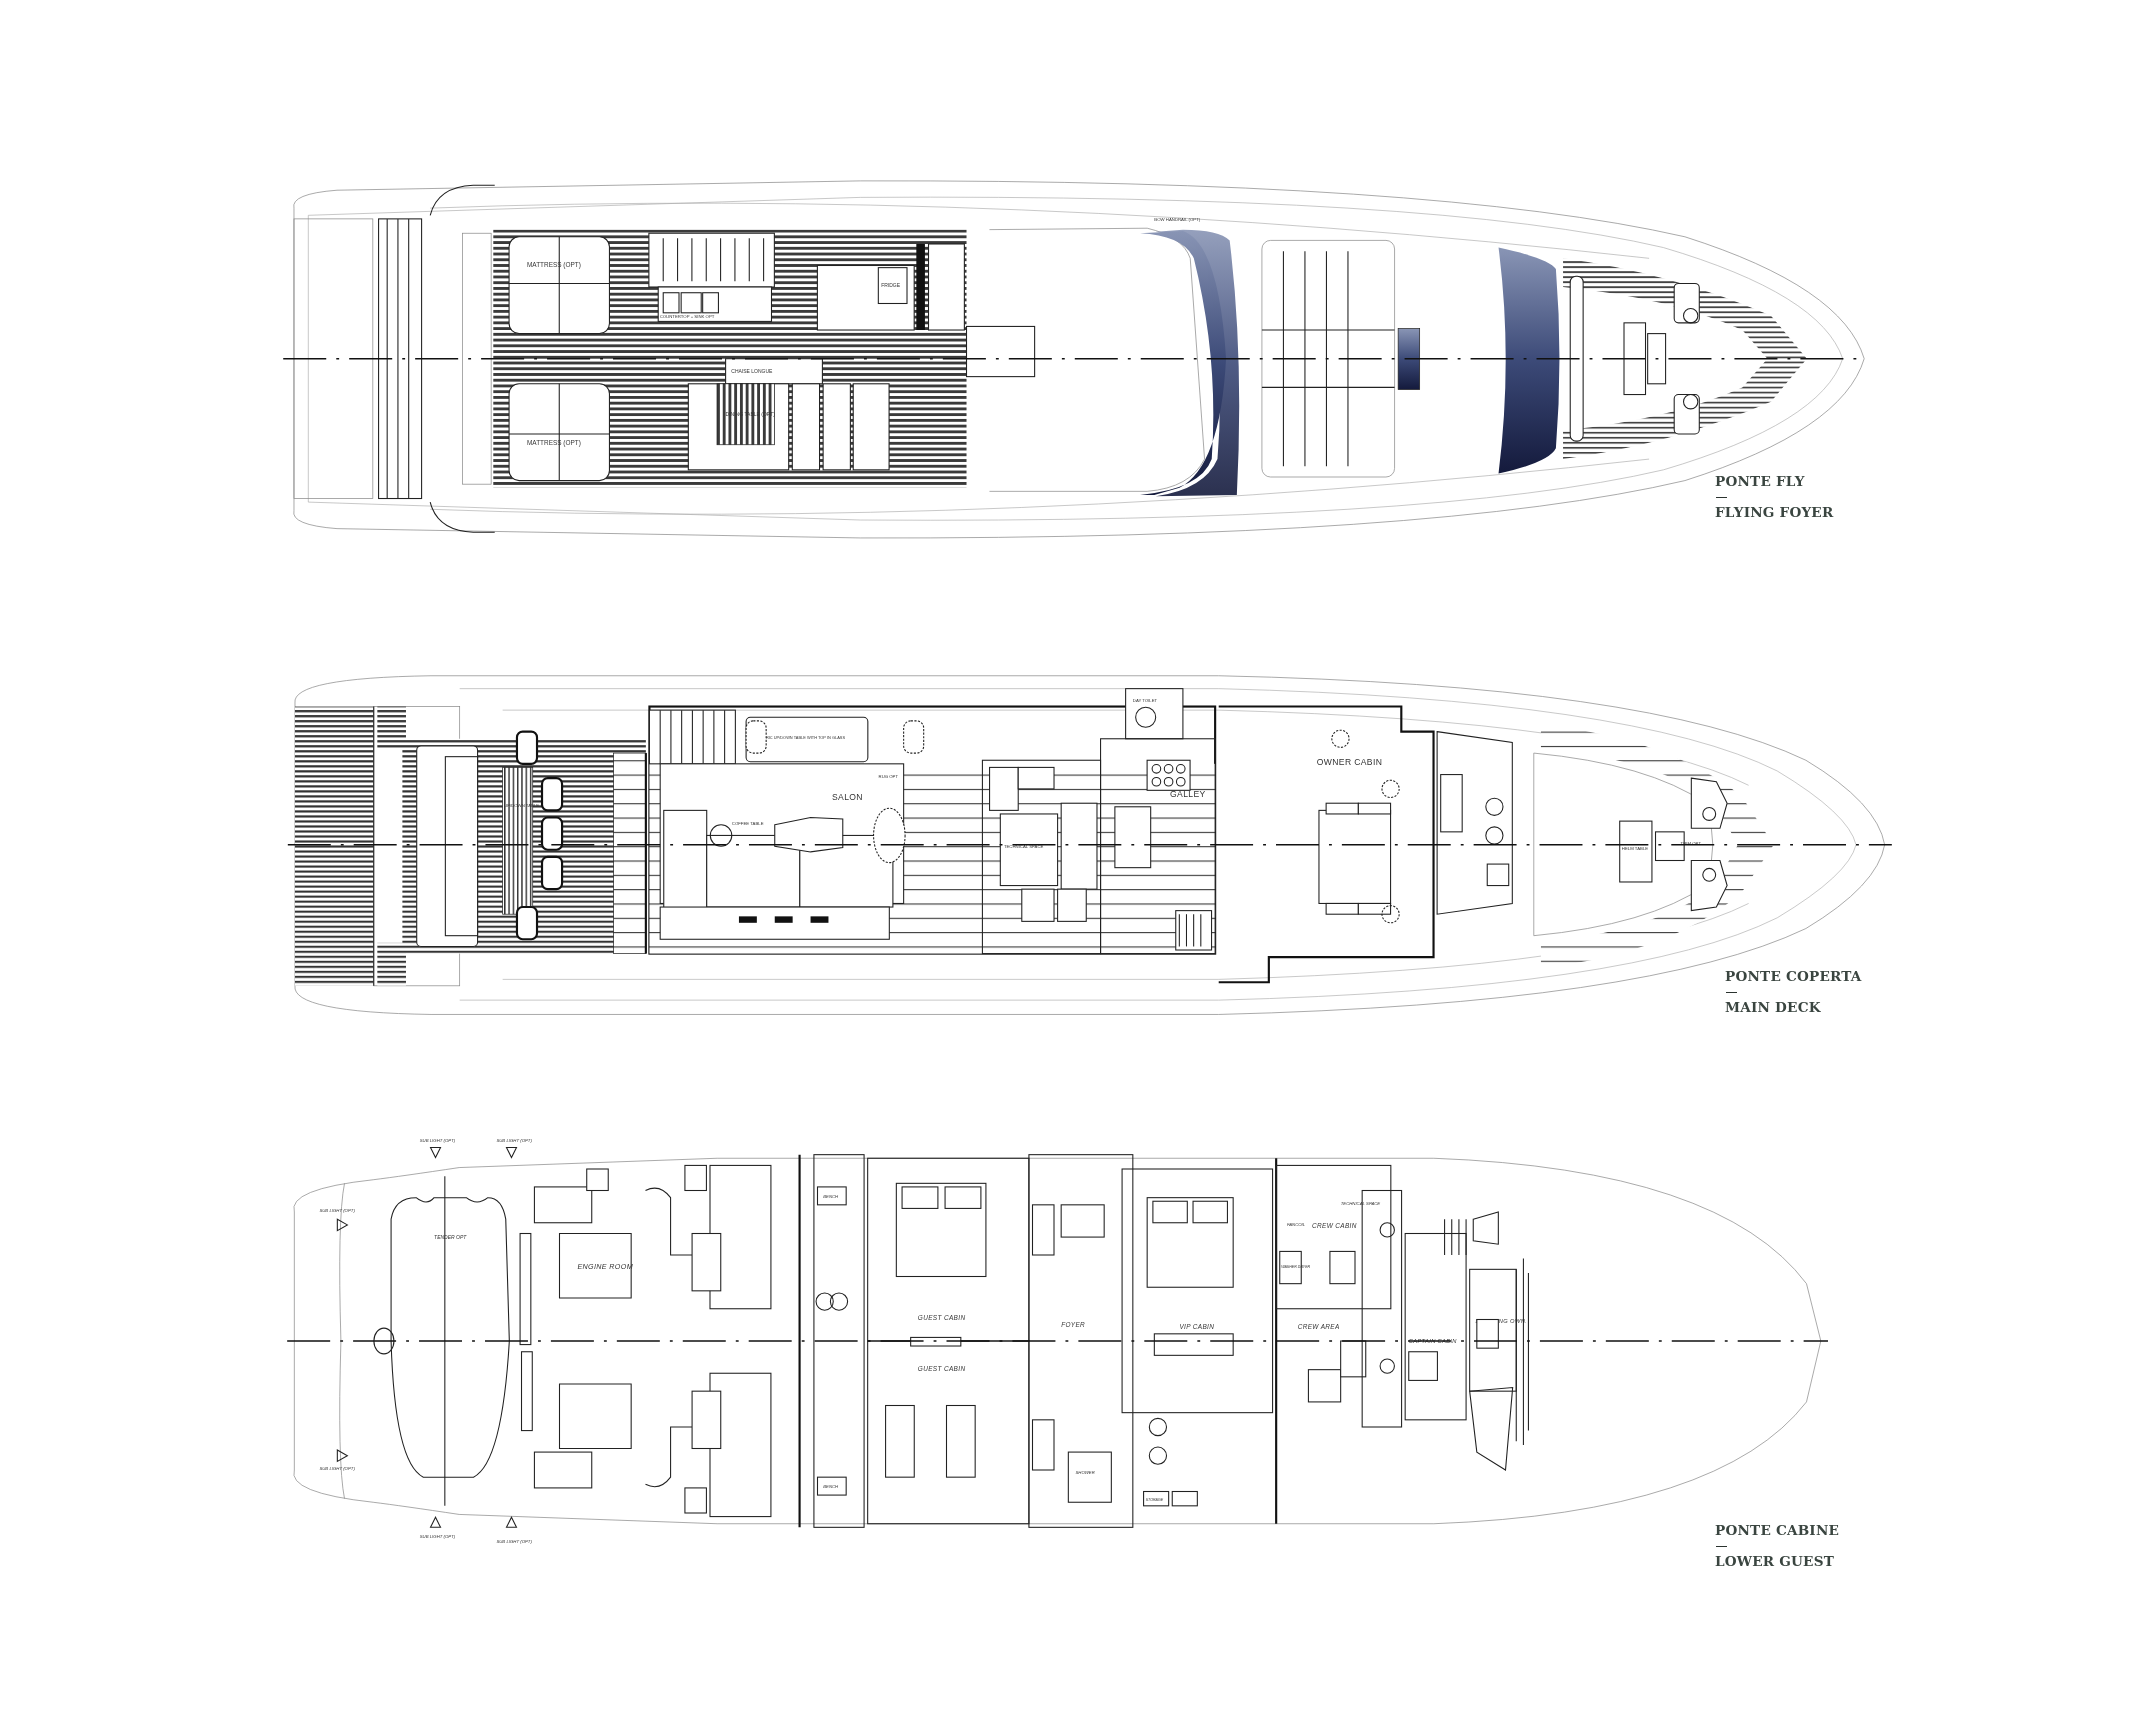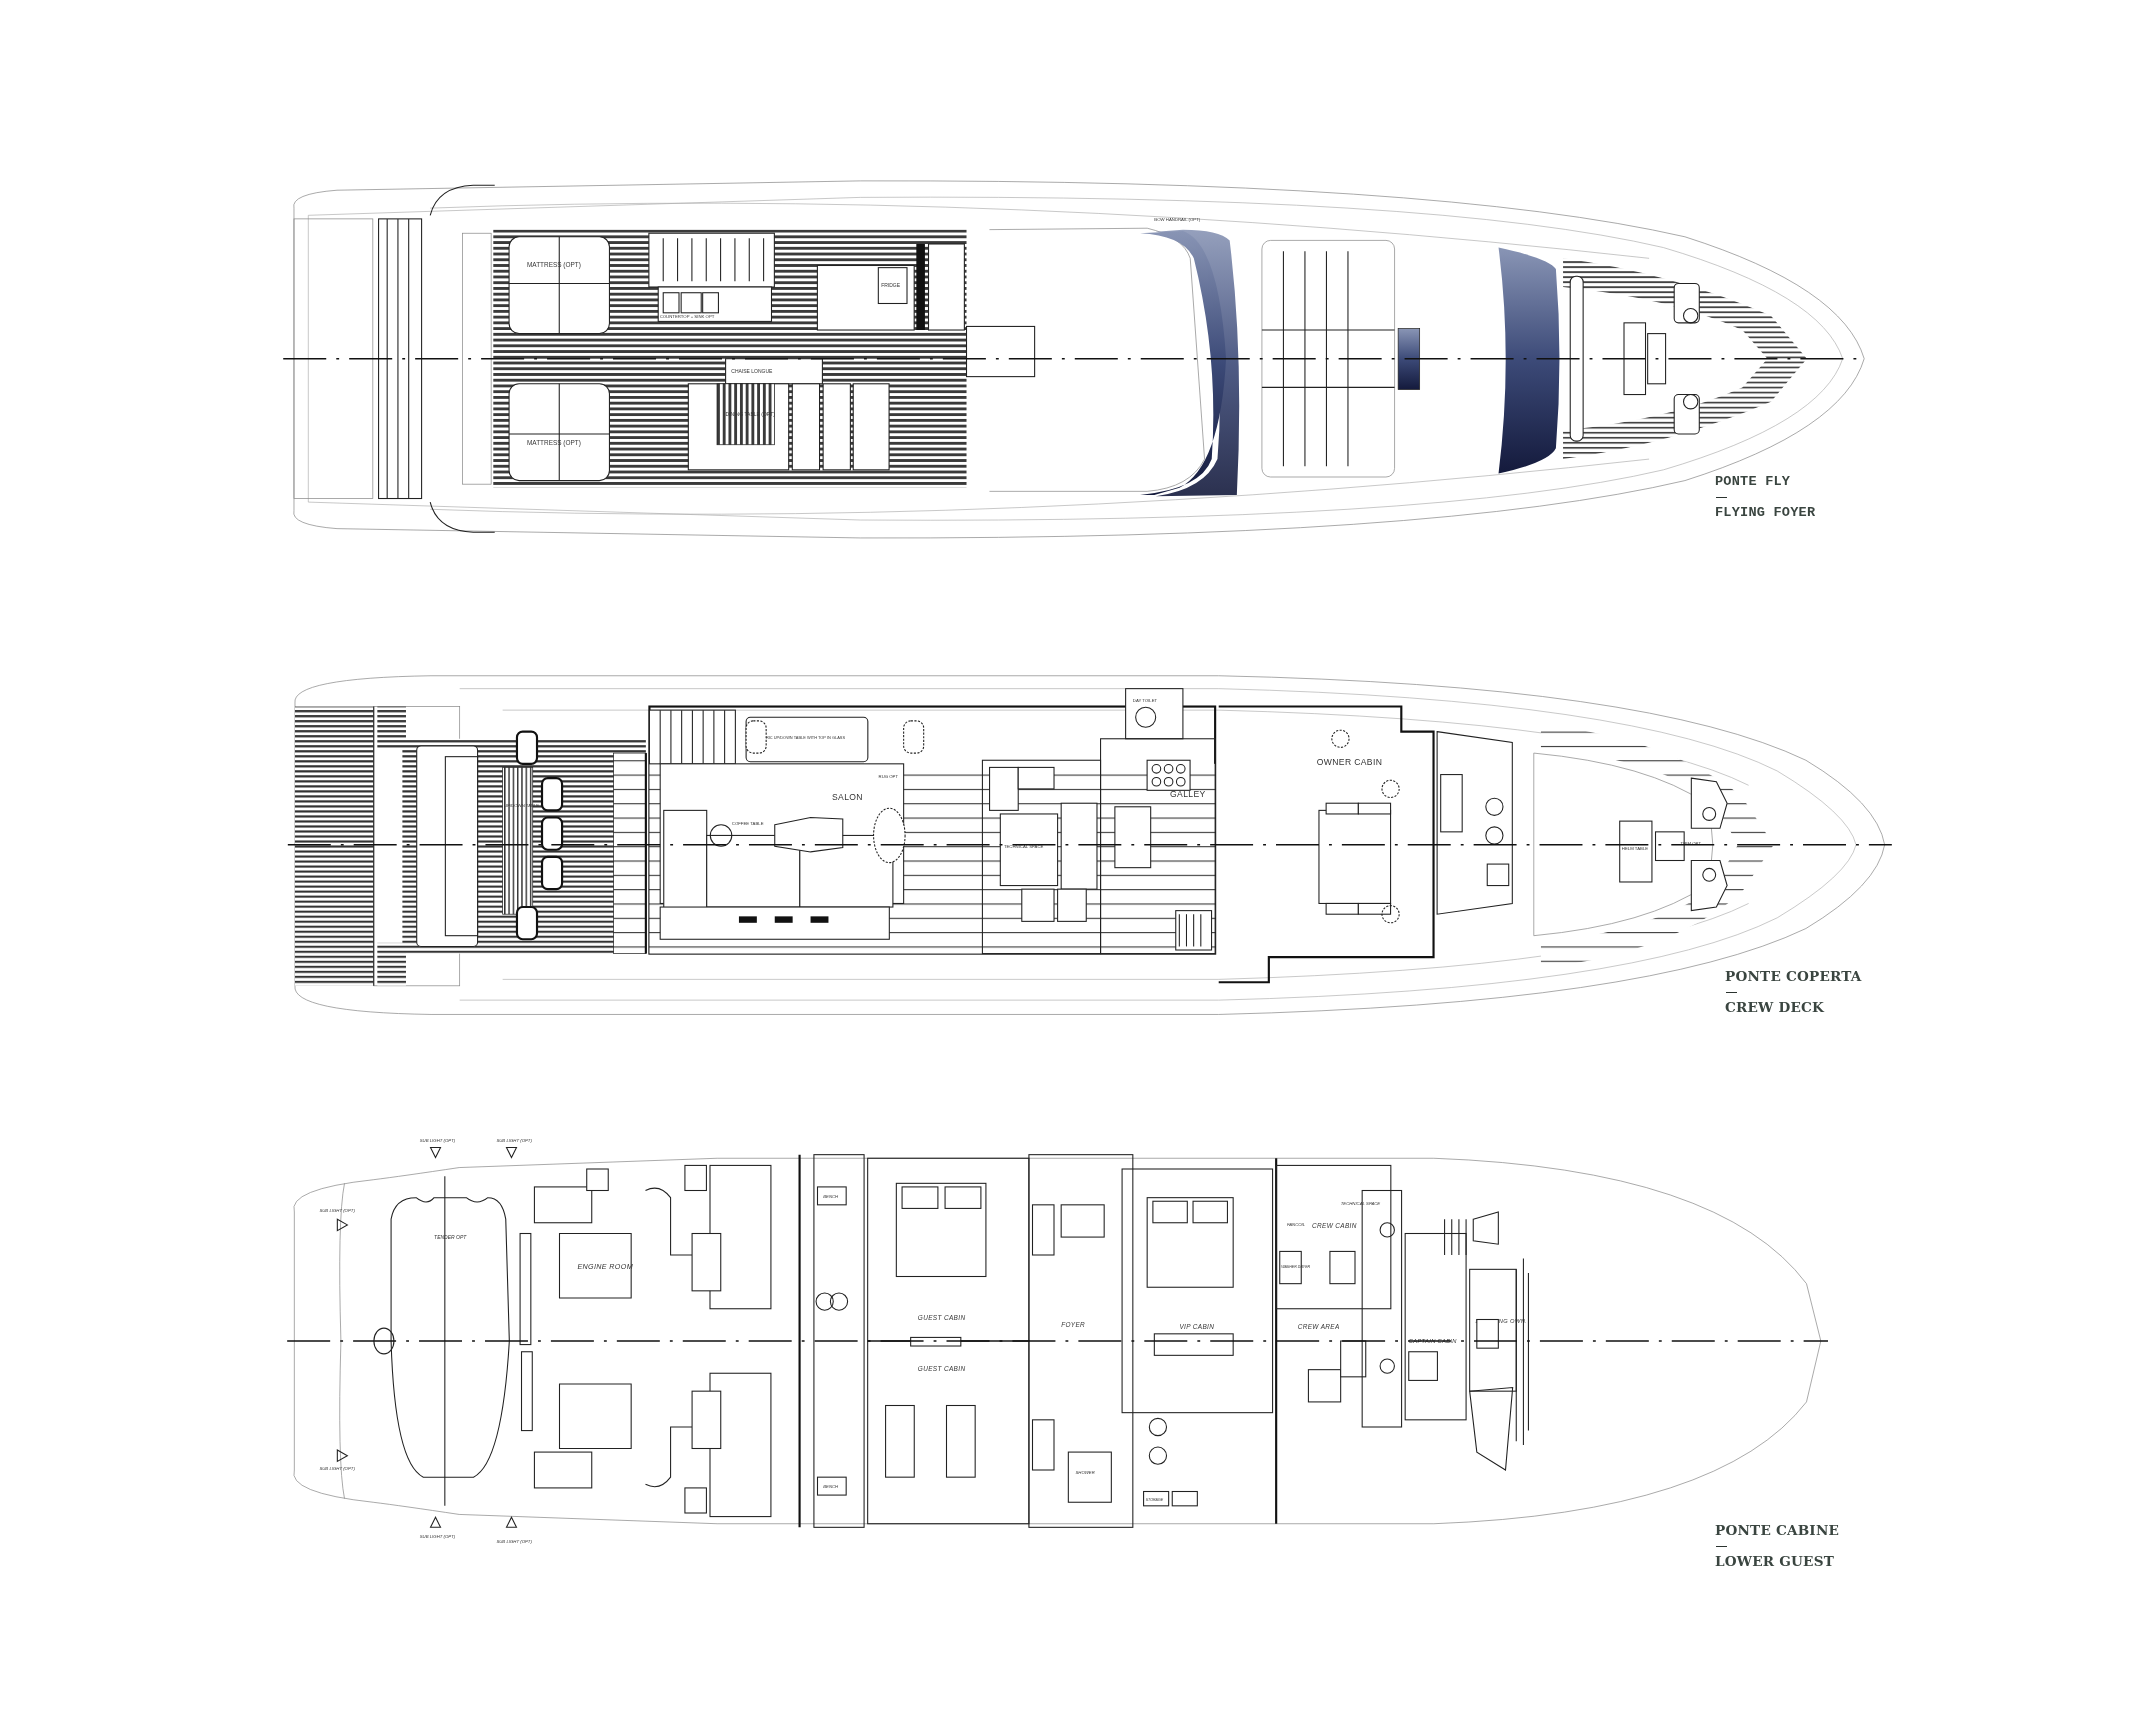--- a/index.html
+++ b/index.html
@@ -132,21 +132,21 @@
     <g>
       <rect class="box" x="2335" y="550" width="35" height="55" rx="6"></rect>
       <circle class="ln" cx="2358" cy="560" r="10"></circle>
     </g>
     <text class="lbl" x="1610" y="308" style="font-size:6px">BOW HANDRAIL (OPT)</text>
 
     <line class="cl" x1="395" y1="500" x2="2600" y2="500"></line>
   </svg>
 </div>
 
-<div class="legend" style="top:473px;font-family:Liberation Mono, monospace;">
+<div class="legend" style="top:473px;">
   <div class="it">PONTE FLY</div>
   <div class="dash"></div>
   <div class="it">FLYING FOYER</div>
 </div>
 
 <div class="deck" style="top:660px;height:401px;">
   <svg width="2151" height="401" viewBox="0 0 3000 560">
     <defs>
       <pattern id="teak2" width="40" height="7" patternUnits="userSpaceOnUse">
         <rect width="40" height="7" fill="#fff"></rect>
@@ -286,21 +286,21 @@
       <circle class="ln" cx="2385" cy="300" r="9"></circle>
     </g>
     <text class="lbl" x="2345" y="258" style="font-size:6px">TRIM OPT</text>
     <line class="cl" x1="400" y1="258" x2="2640" y2="258"></line>
   </svg>
 </div>
 
 <div class="legend" style="top:968px;margin-left:10px;">
   <div class="it">PONTE COPERTA</div>
   <div class="dash"></div>
-  <div class="it">CREW DECK</div>
+  <div class="it">MAIN DECK</div>
 </div>
 
 <div class="deck" style="top:1126px;height:430px;font-style:italic;">
   <svg width="2151" height="430" viewBox="0 0 3000 600">
 
     <path class="thin" d="M410,120 Q400,88 520,75 Q560,70 640,58 L1000,45 L2000,45 Q2400,60 2520,220 L2540,300 L2520,385 Q2400,540 2000,555 L1000,555 L640,542 Q560,530 520,525 Q400,512 410,480 Z"></path>
     <path class="thin" d="M480,80 Q470,130 475,300 Q470,470 480,520"></path>
     <line class="ln" x1="620" y1="70" x2="620" y2="530"></line>
 
     <g>

